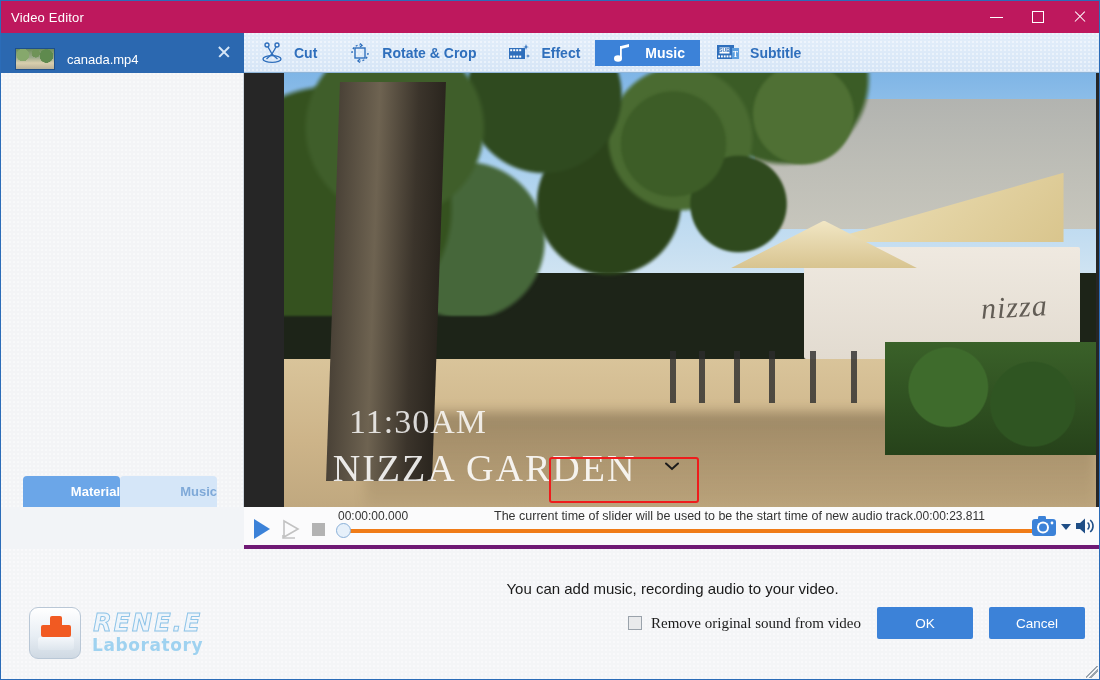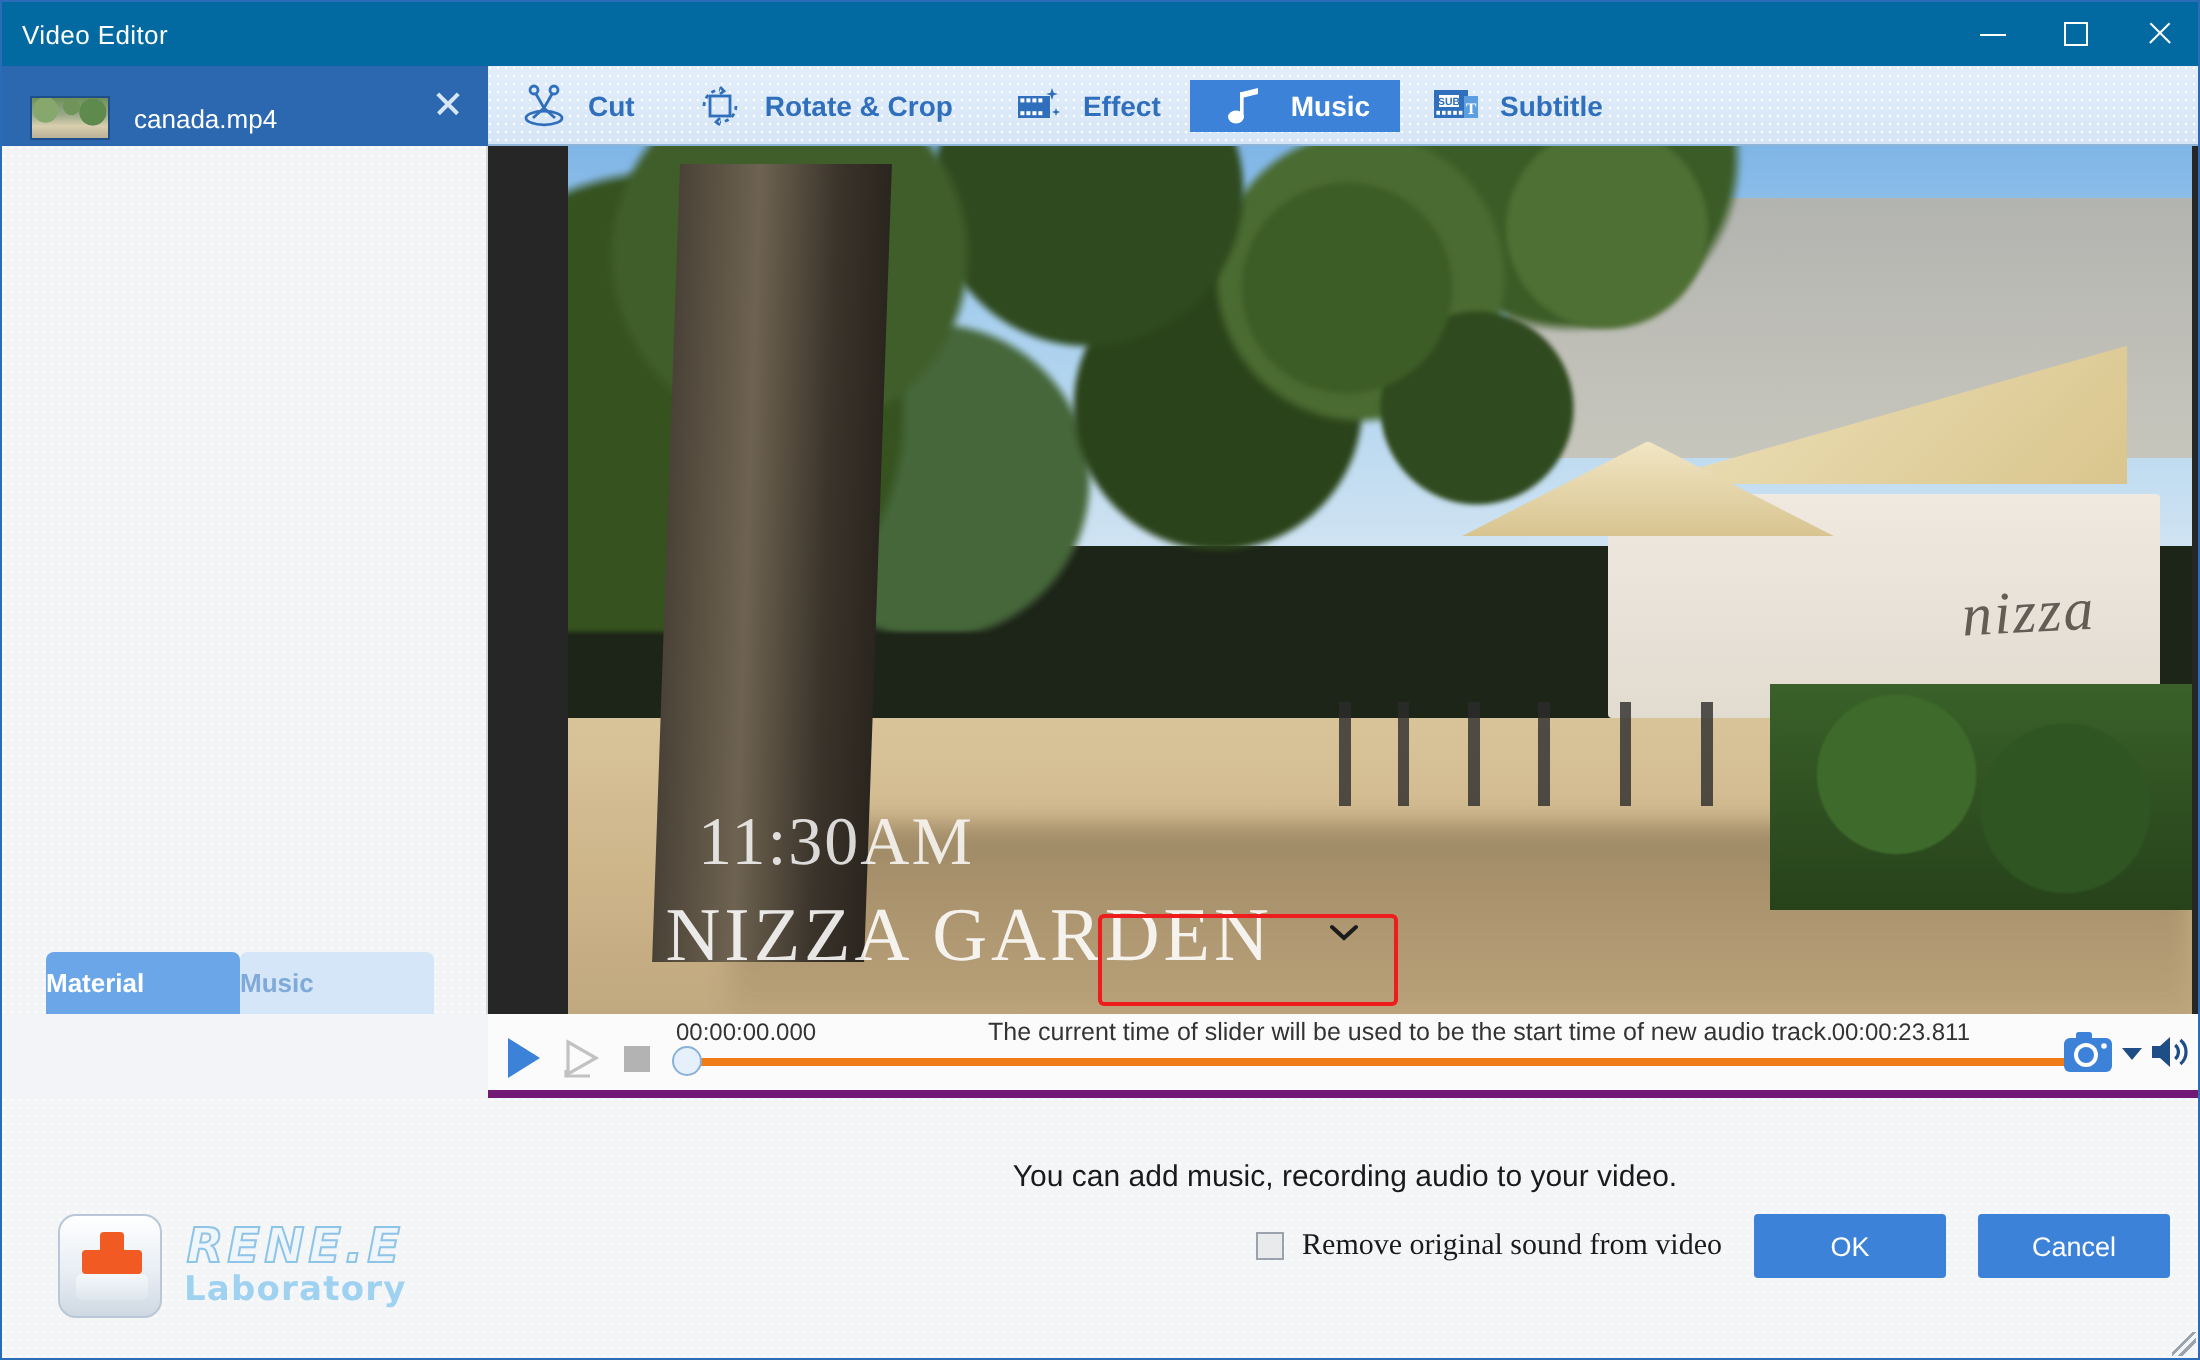--- a/index.html
+++ b/index.html
@@ -14,21 +14,21 @@
     width: 1100px; height: 680px;
     background: #f2f4f7;
     border: 1px solid #2b6cb8;
     overflow: hidden;
   }
 
   
   #titlebar {
     position: absolute; left: 0; top: 0;
     width: 1100px; height: 32px;
-    background: #0369a1;
+    background: #be185d;
     display: flex; align-items: center;
   }
   #title-text {
     color: #ffffff; font-size: 13px;
     margin-left: 10px; letter-spacing: 0.2px;
   }
   #win-controls {
     position: absolute; right: 0; top: 0;
     height: 32px; display: flex; align-items: center;
   }
@@ -110,21 +110,21 @@
     background-size: 4px 4px;
     border-right: 1px solid #cfd6de;
   }
   #panel-tabs {
     position: absolute; left: 0; bottom: 0;
     width: 243px; height: 40px;
     display: flex; align-items: flex-end; padding-left: 22px; gap: 0;
   }
   .panel-tab {
     width: 97px; height: 31px;
-    display: flex; align-items: center; justify-content: flex-start;
+    display: flex; align-items: center; justify-content: flex-end;
     font-size: 13px; font-weight: bold; cursor: default;
     border-top-left-radius: 4px; border-top-right-radius: 4px;
   }
   .panel-tab.active { background: #6ba6e8; color: #ffffff; }
   .panel-tab.inactive { background: #d5e6f8; color: #7fa9d8; }
 
   
   #video-wrap {
     position: absolute; left: 243px; top: 72px;
     width: 857px; height: 434px;

